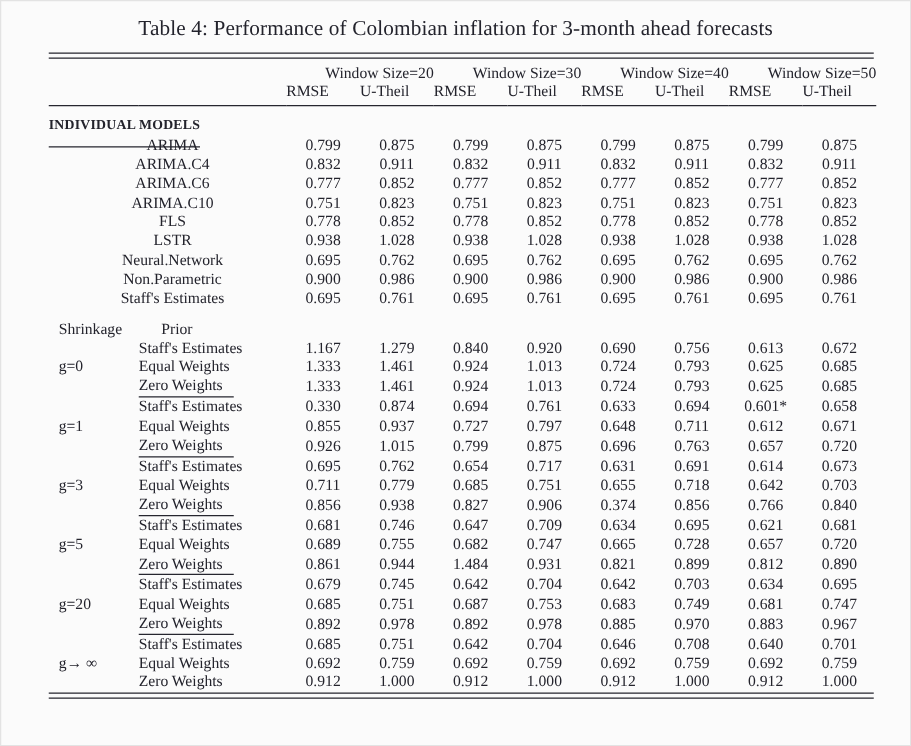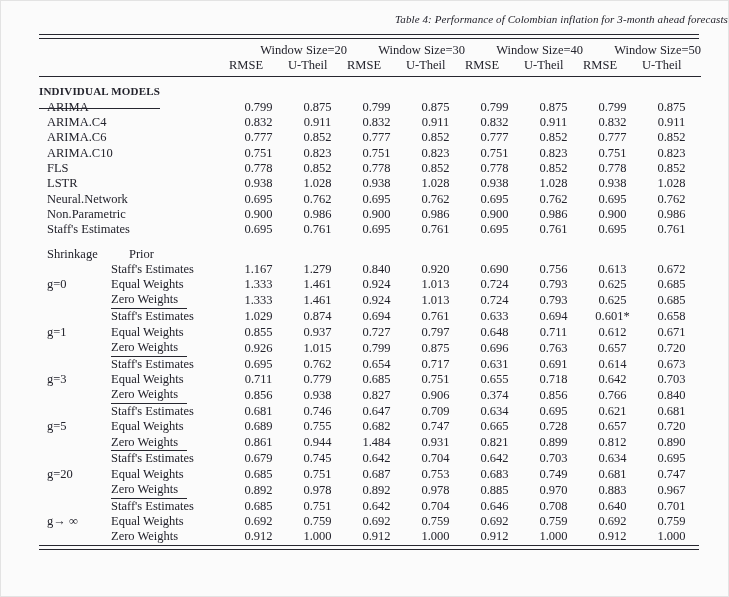--- a/index.html
+++ b/index.html
@@ -10,25 +10,24 @@
     color: #23232c;
     overflow: hidden;
   }
   .page {
     box-sizing: border-box;
     width: 729px; height: 597px;
     border: 1px solid #e3e3e3;
     padding-top: 10px;
   }
   .title {
-    text-align: right;
-    font-size: 11px;
+    text-align: center;
+    font-size: 17px;
     letter-spacing: 0.1px;
     margin: 2px 0 9px 0;
-    font-style: italic;
   }
   .table-wrap { margin: 0 29px 0 38px; }
   .rule-double {
     height: 3px;
     border-top: 1.5px solid #26262f;
     border-bottom: 1.3px solid #26262f;
   }
   table {
     width: 100%;
     border-collapse: collapse;
@@ -38,21 +37,21 @@
     padding: 0;
     font-size: 12.5px;
     font-weight: normal;
     line-height: 15.3px;
     white-space: nowrap;
     overflow: visible;
   }
   thead .gh { text-align: right; padding-top: 4px; }
   thead .mh { text-align: left; }
   thead tr.metrics td { border-bottom: 1.4px solid #26262f; padding-bottom: 2px; }
-  td.lbl { padding-left: 8px; text-align: left; }
+  td.lbl { padding-left: 8px; text-align: center; }
   td.glbl { padding-left: 8px; text-align: left; }
   td.prior { text-align: left; }
   td.prior-h { padding-left: 18px; text-align: left; }
   td.num { text-align: center; }
   tr.sec td { padding-top: 7px; padding-bottom: 1px; }
   .sec-h {
     font-weight: bold;
     font-size: 11px;
     border-bottom: 1.4px solid #26262f;
     padding-bottom: 11px;
@@ -257,21 +256,21 @@
             <td class="num">0.924</td>
             <td class="num">1.013</td>
             <td class="num">0.724</td>
             <td class="num">0.793</td>
             <td class="num">0.625</td>
             <td class="num">0.685</td>
           </tr>
           <tr>
             <td class="glbl"></td>
             <td class="prior">Staff's Estimates</td>
-            <td class="num">1.029</td>
+            <td class="num">0.330</td>
             <td class="num">0.874</td>
             <td class="num">0.694</td>
             <td class="num">0.761</td>
             <td class="num">0.633</td>
             <td class="num">0.694</td>
             <td class="num">0.601*</td>
             <td class="num">0.658</td>
           </tr>
           <tr>
             <td class="glbl">g=1</td>

